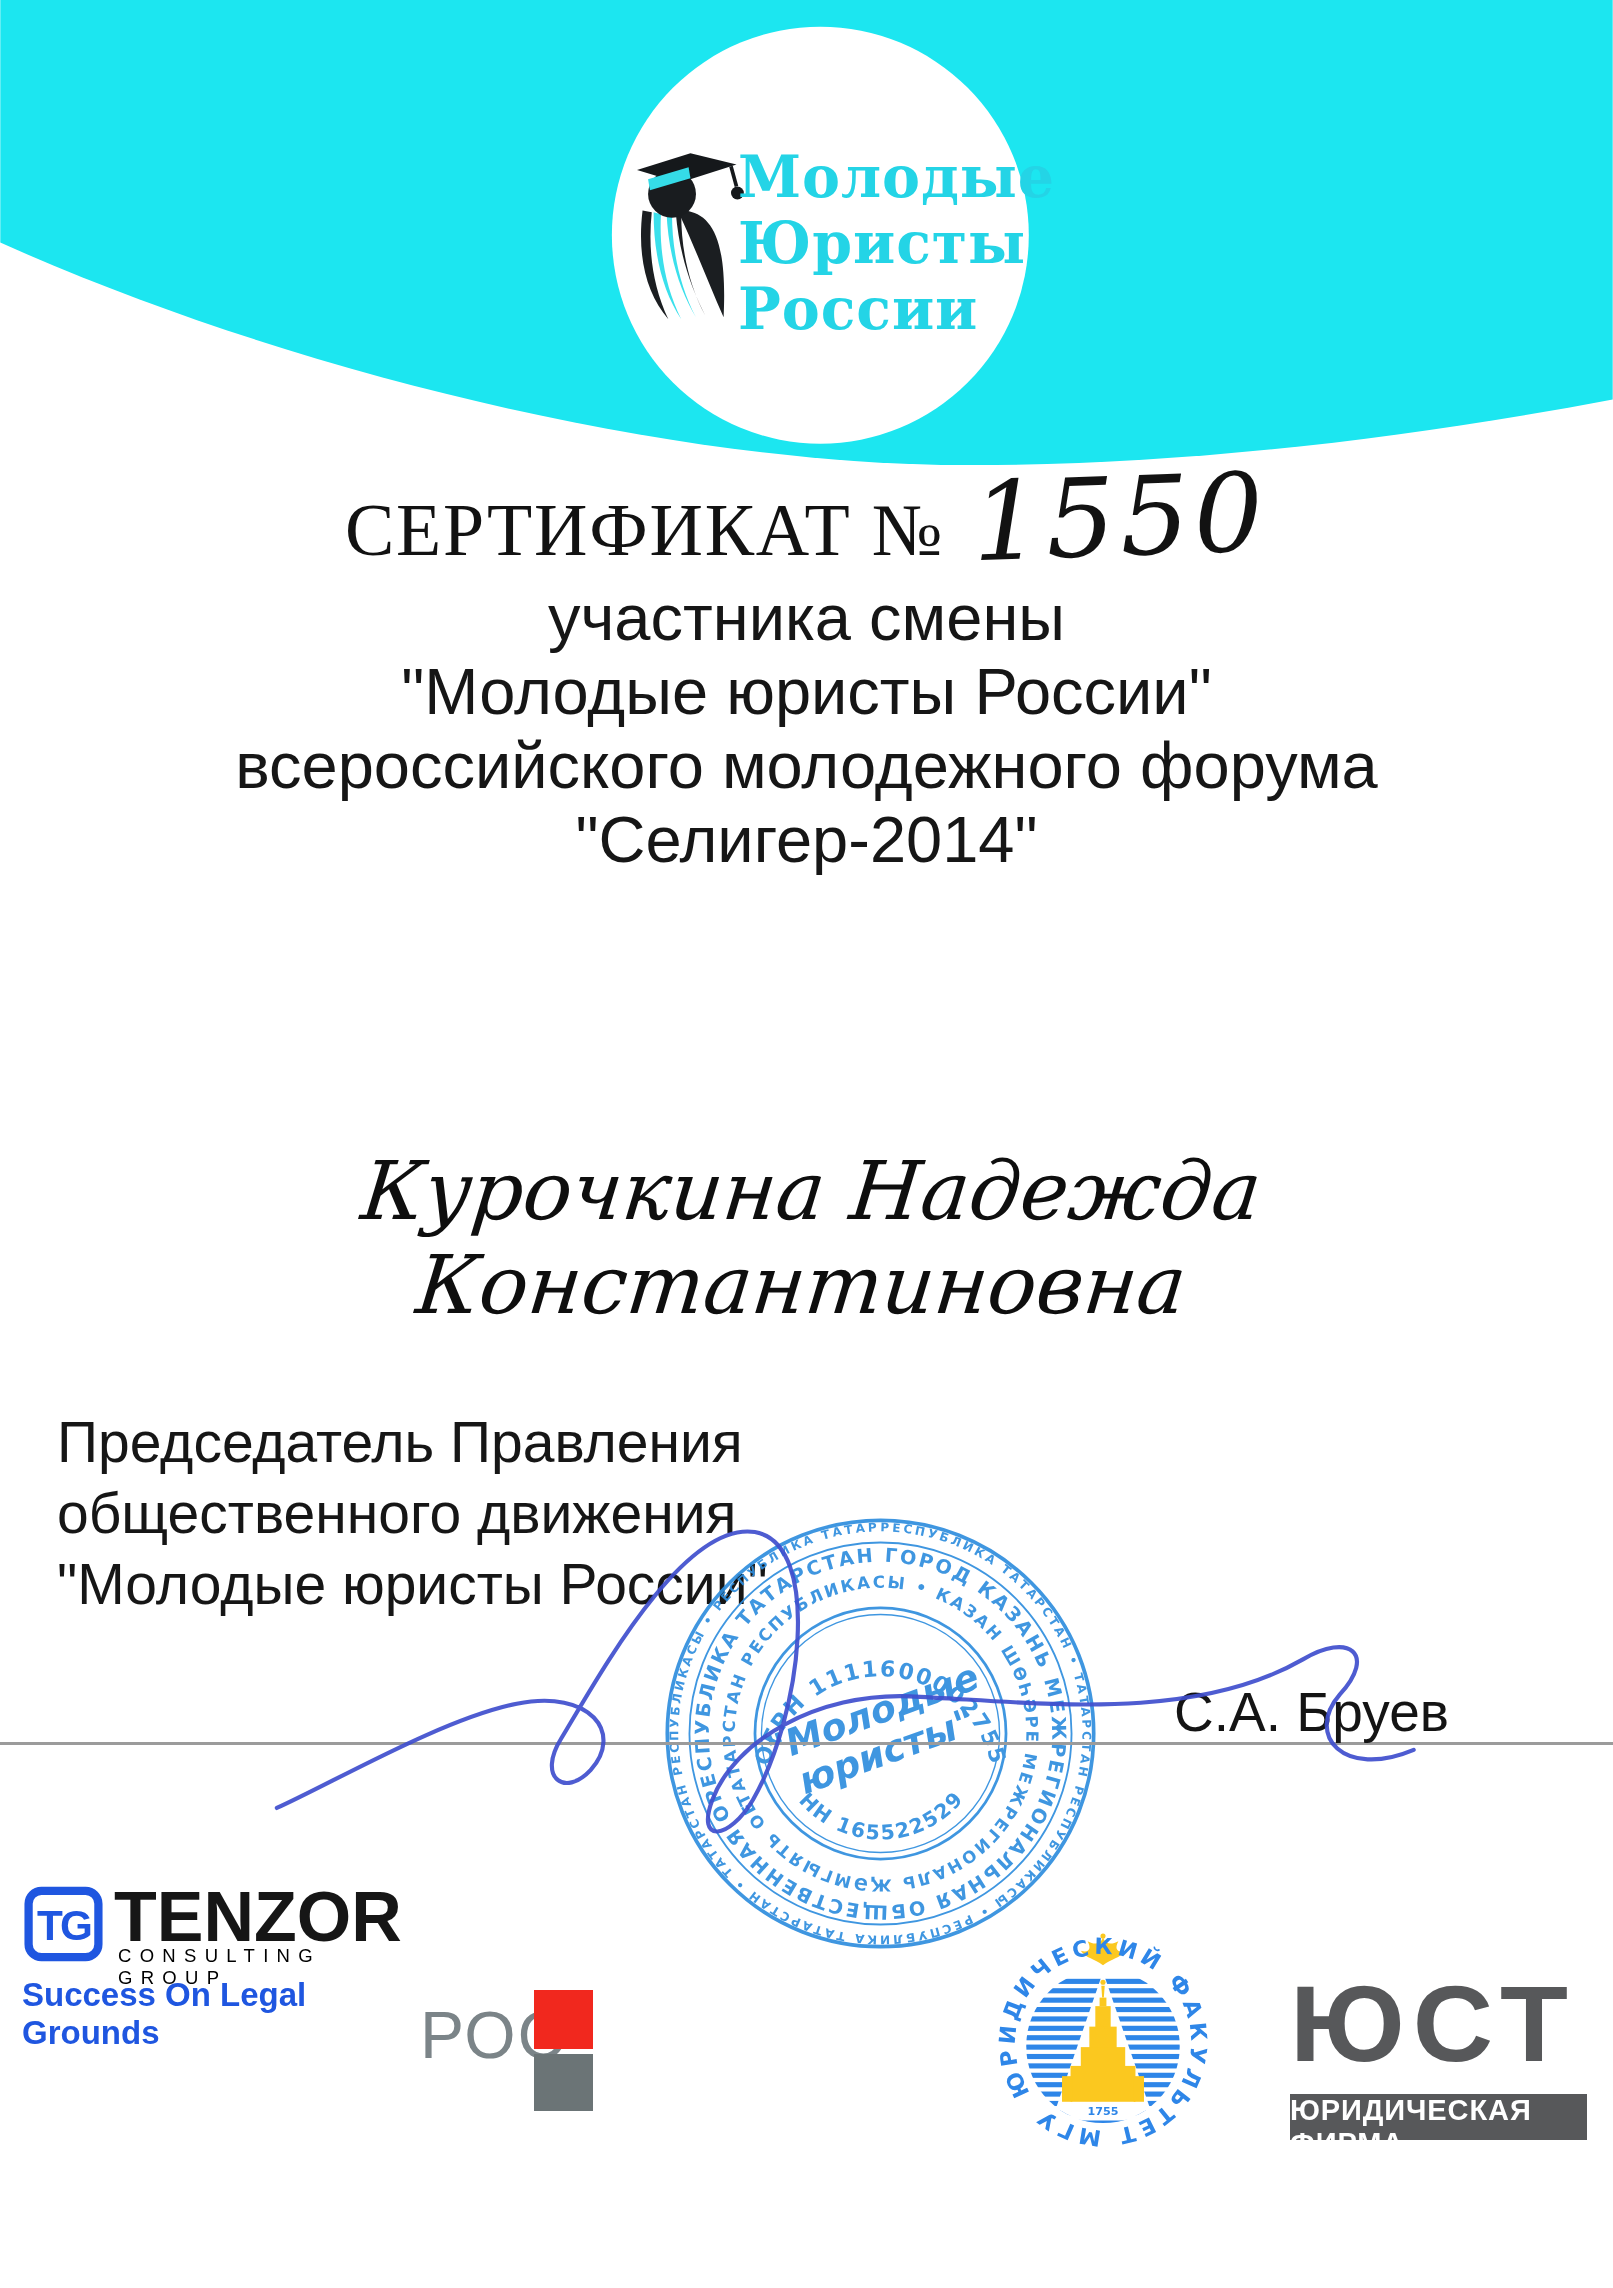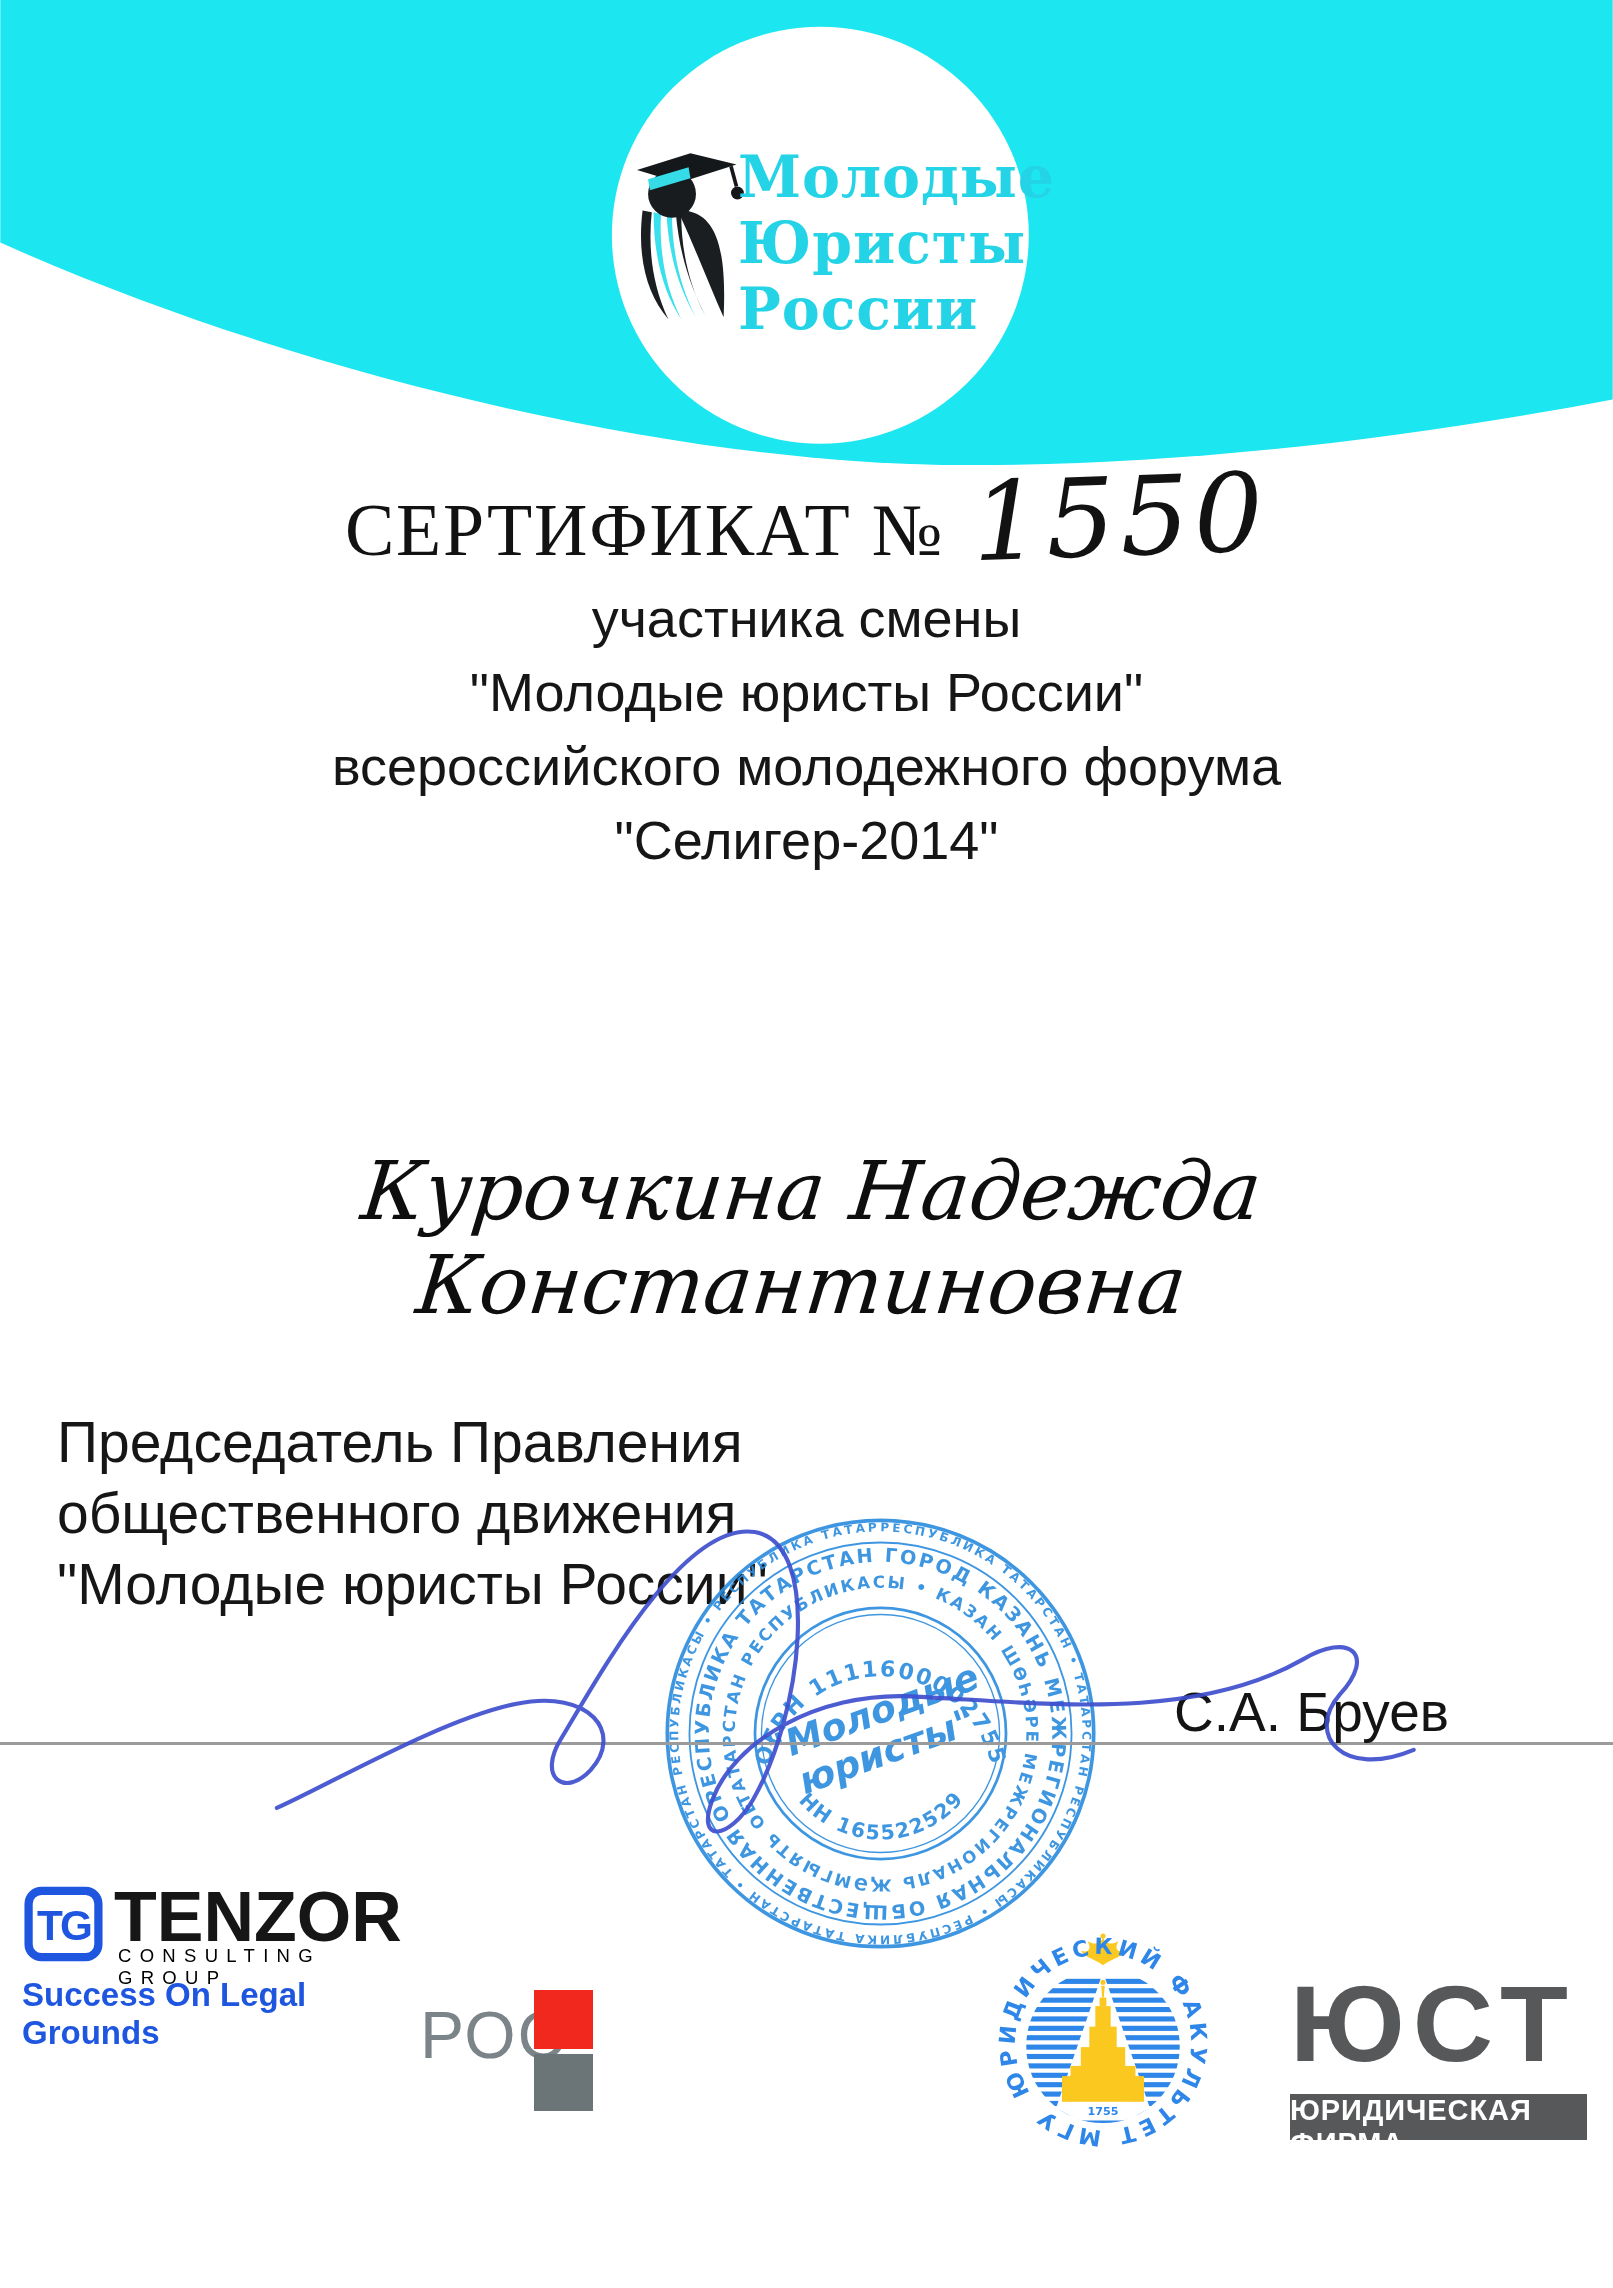--- a/index.html
+++ b/index.html
@@ -26,21 +26,21 @@
     display:flex; justify-content:center; align-items:baseline; gap:28px;
   }
   .title-prefix{font-size:74px; font-weight:400; letter-spacing:1.8px; color:#121212;font-family:Liberation Serif, serif;}
   .title-number{
     font-family:"DejaVu Serif", serif; font-style:italic;
     font-size:109px; letter-spacing:4.6px; color:#121212;
     display:inline-block; transform:rotate(-2deg);
   }
   .sub-lines{
     left:0; top:581px; width:1613px; text-align:center;
-    font-size:54px; line-height:74px; color:#161616; font-weight:400;
+    font-size:65px; line-height:74px; color:#161616; font-weight:400;
   }
 
   
   .recipient{
     left:0; top:1144px; width:1613px; text-align:center;
     font-family:"DejaVu Serif", serif; font-style:italic;
     font-size:81px; color:#0e0e0e; transform:skewX(-6deg);
   }
 
   

